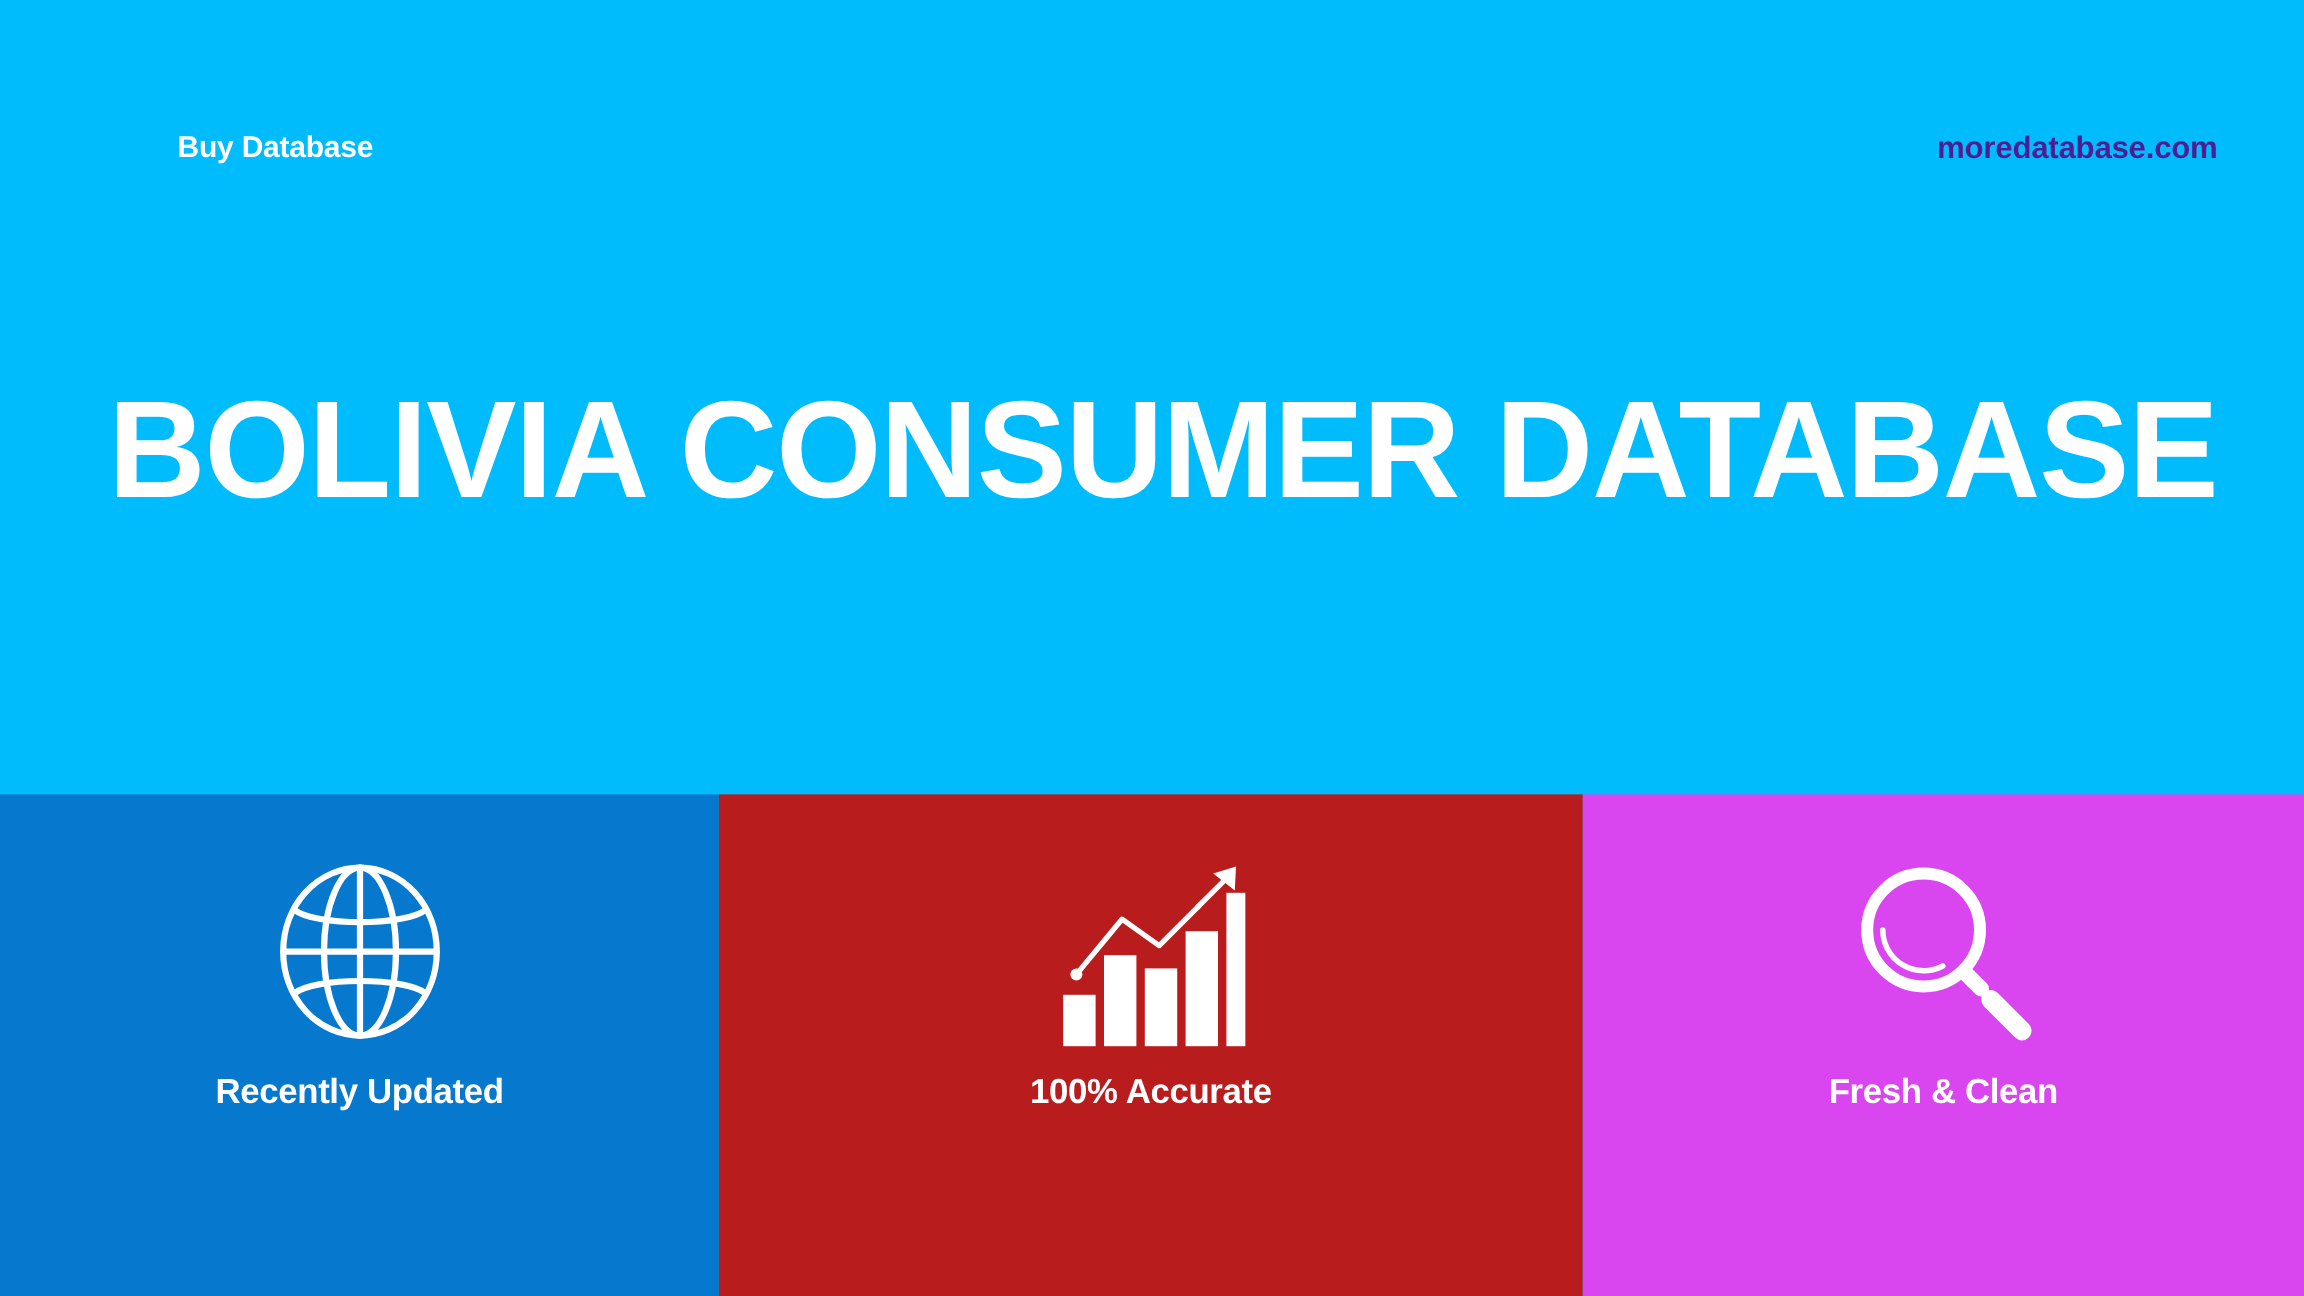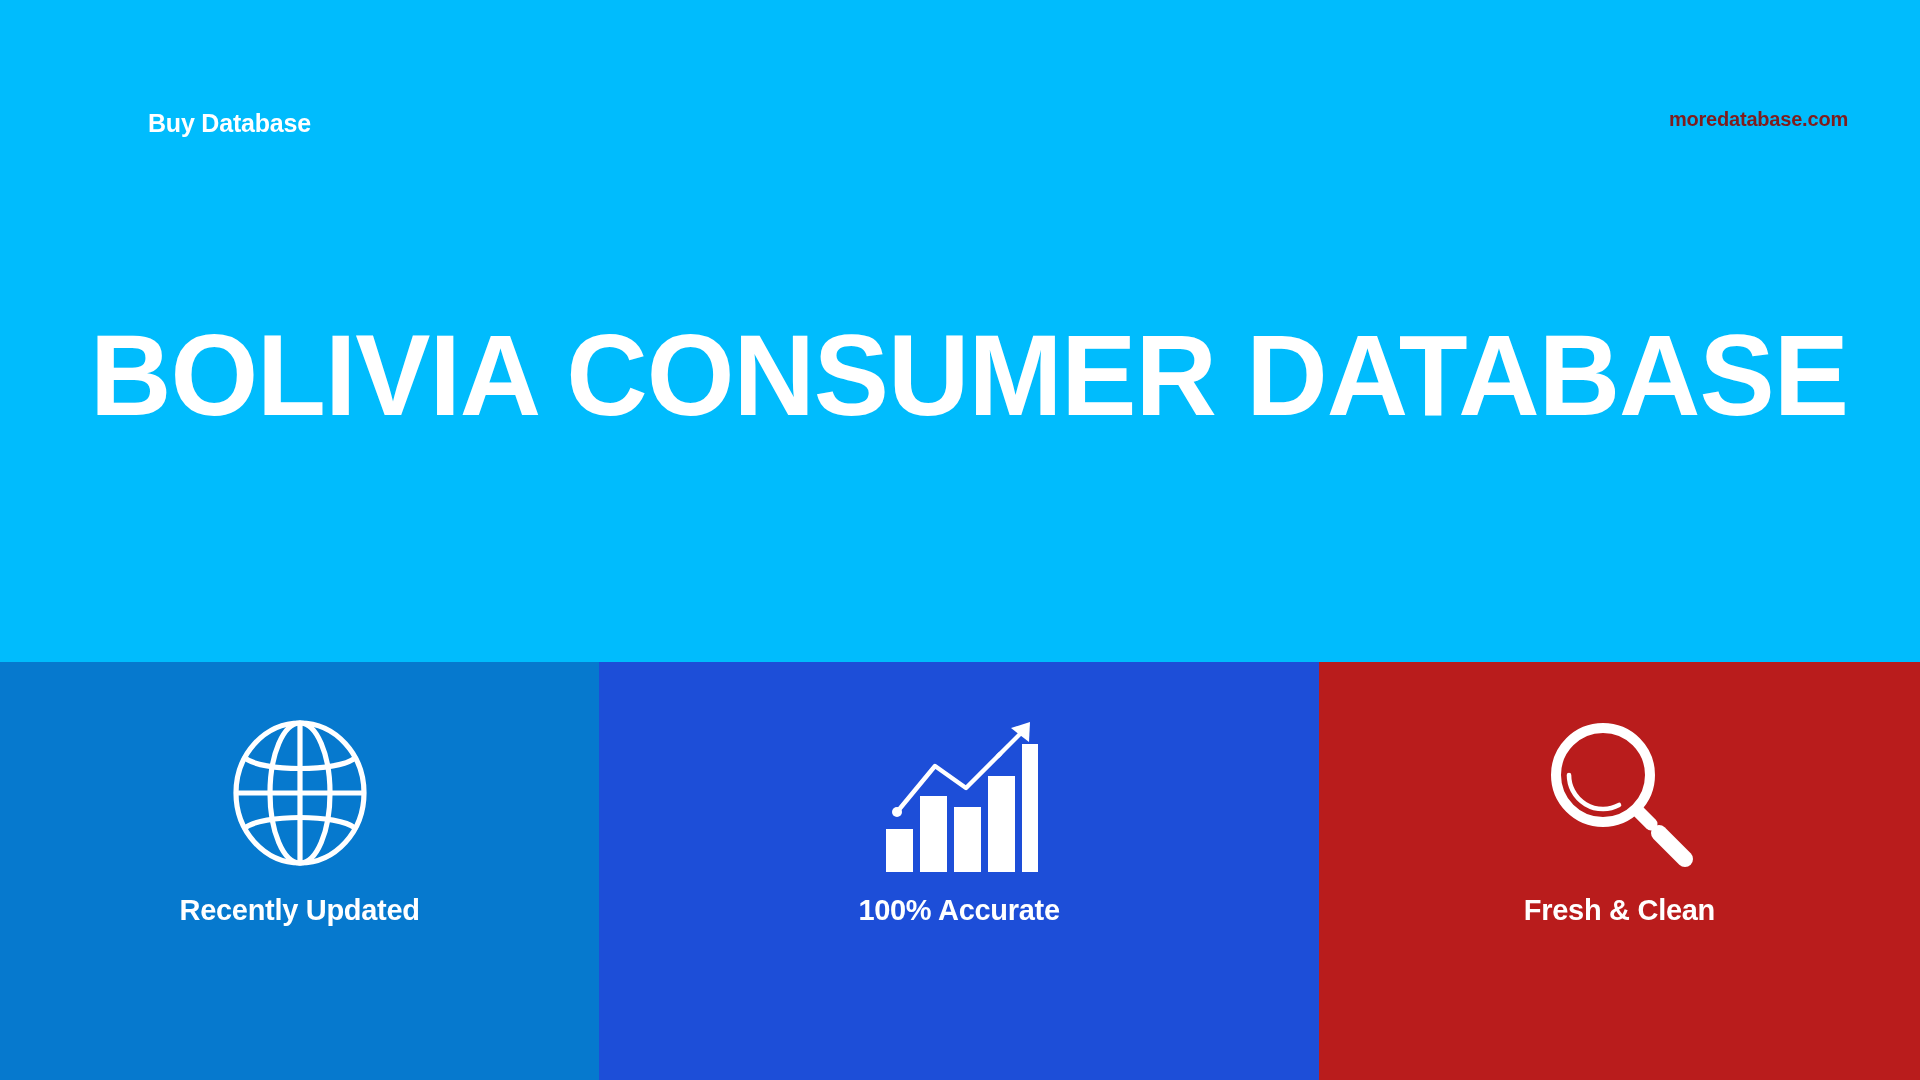--- a/index.html
+++ b/index.html
@@ -32,23 +32,23 @@
     left:110px; top:109px;
     font-size:25px;
     font-weight:bold;
     color:#ffffff;
     letter-spacing:-0.2px;
     white-space:nowrap;
   }
   .brand-right {
     position:absolute;
     right:110px; top:108px;
-    font-size:20px;
+    font-size:26px;
     font-weight:bold;
-    color:#7f1d1d;
+    color:#4c1d95;
     letter-spacing:-0.2px;
     white-space:nowrap;
   }
   .hero-title {
     position:absolute;
     left:90px;
     top:318px;
     width:1740px;
     font-size:115px;
     font-weight:bold;
@@ -69,22 +69,22 @@
     border-radius:19px;
   }
   .feature {
     position:relative;
     height:418px;
     display:flex;
     flex-direction:column;
     align-items:center;
   }
   .feature-1 { width:638px;  background:#0679ce; }
-  .feature-2 { width:766px;  background:#1d4ed8; }
-  .feature-3 { width:640px;  background:#b91c1c; }
+  .feature-2 { width:766px;  background:#b91c1c; }
+  .feature-3 { width:640px;  background:#d946ef; }
 
   .feature-icon {
     position:absolute;
     top:51px;
     left:50%;
     transform:translateX(-50%);
     width:160px; height:160px;
     display:flex;
     align-items:center;
     justify-content:center;

